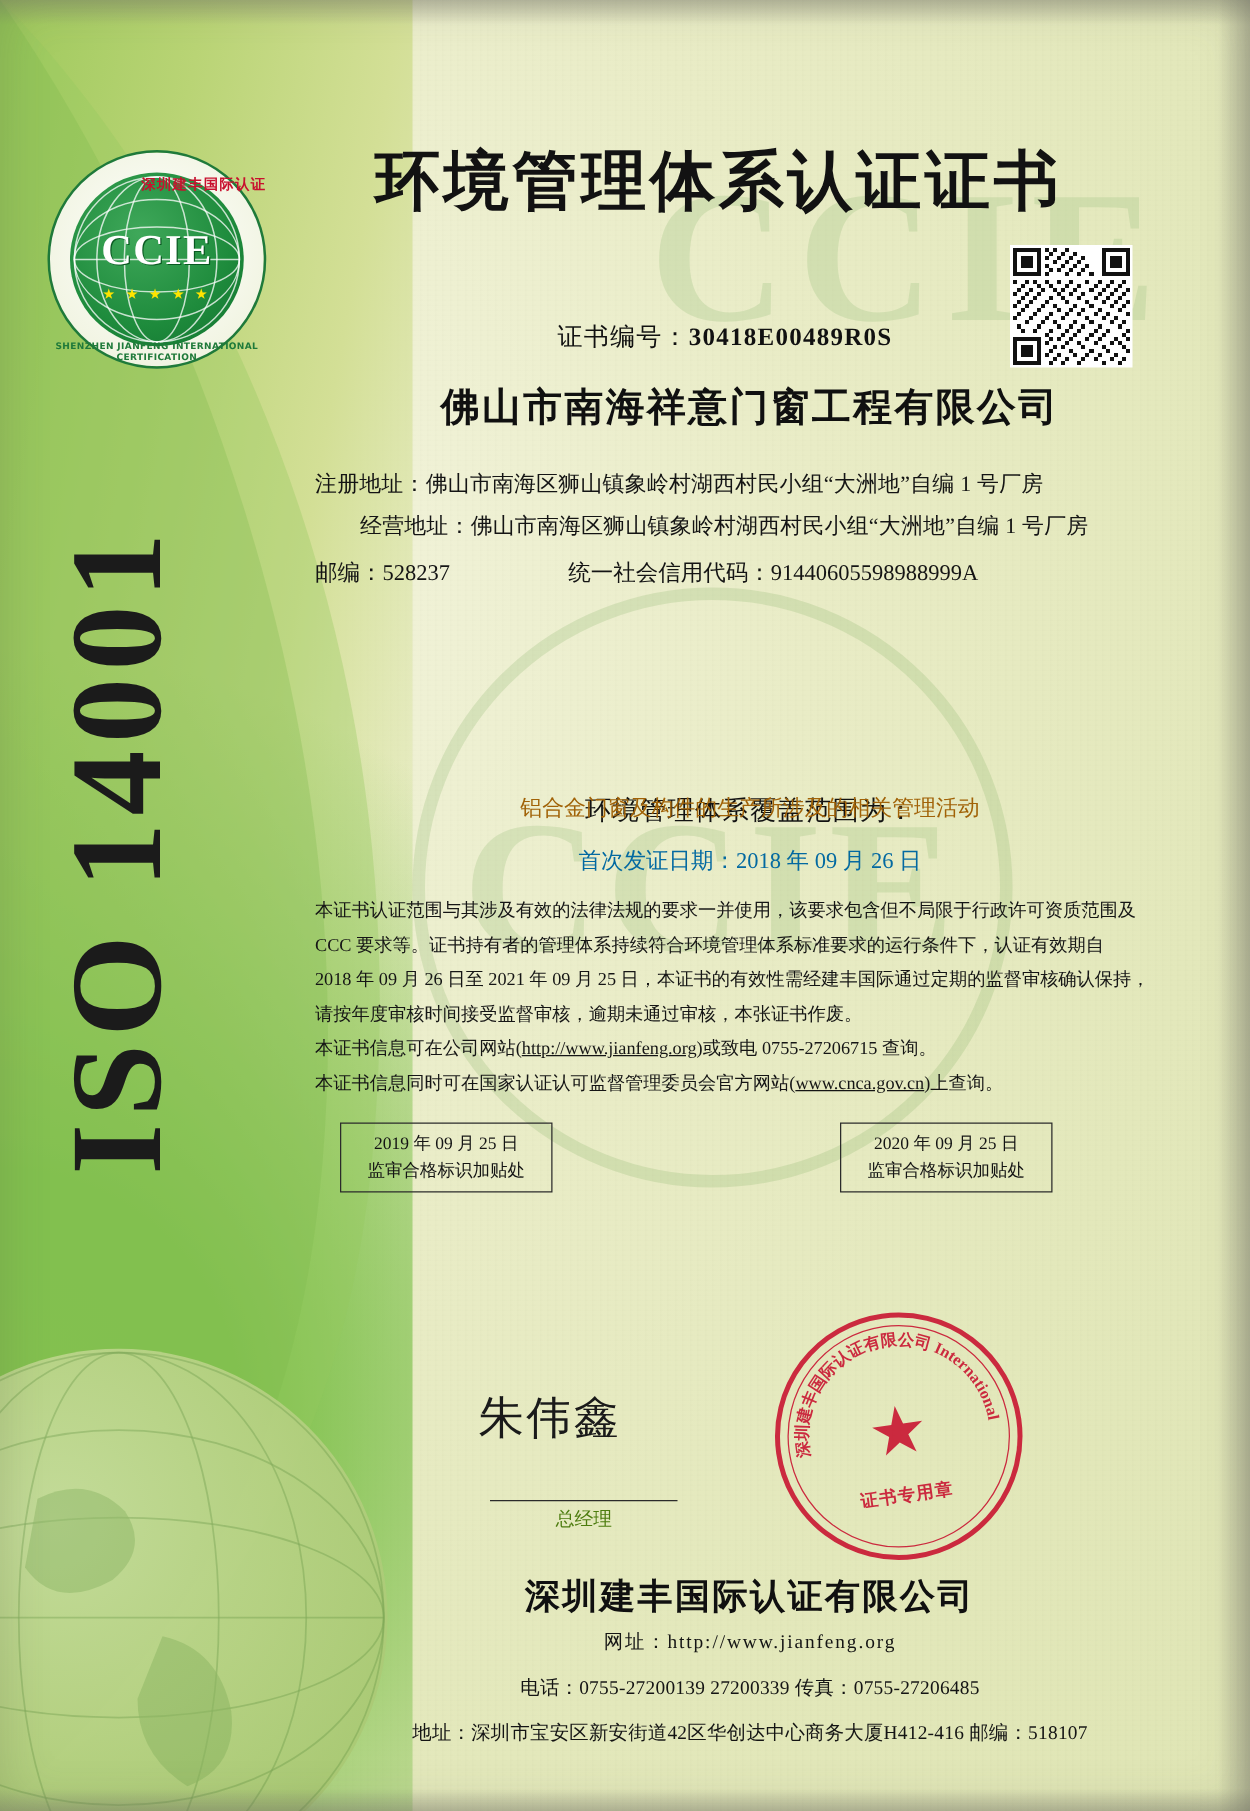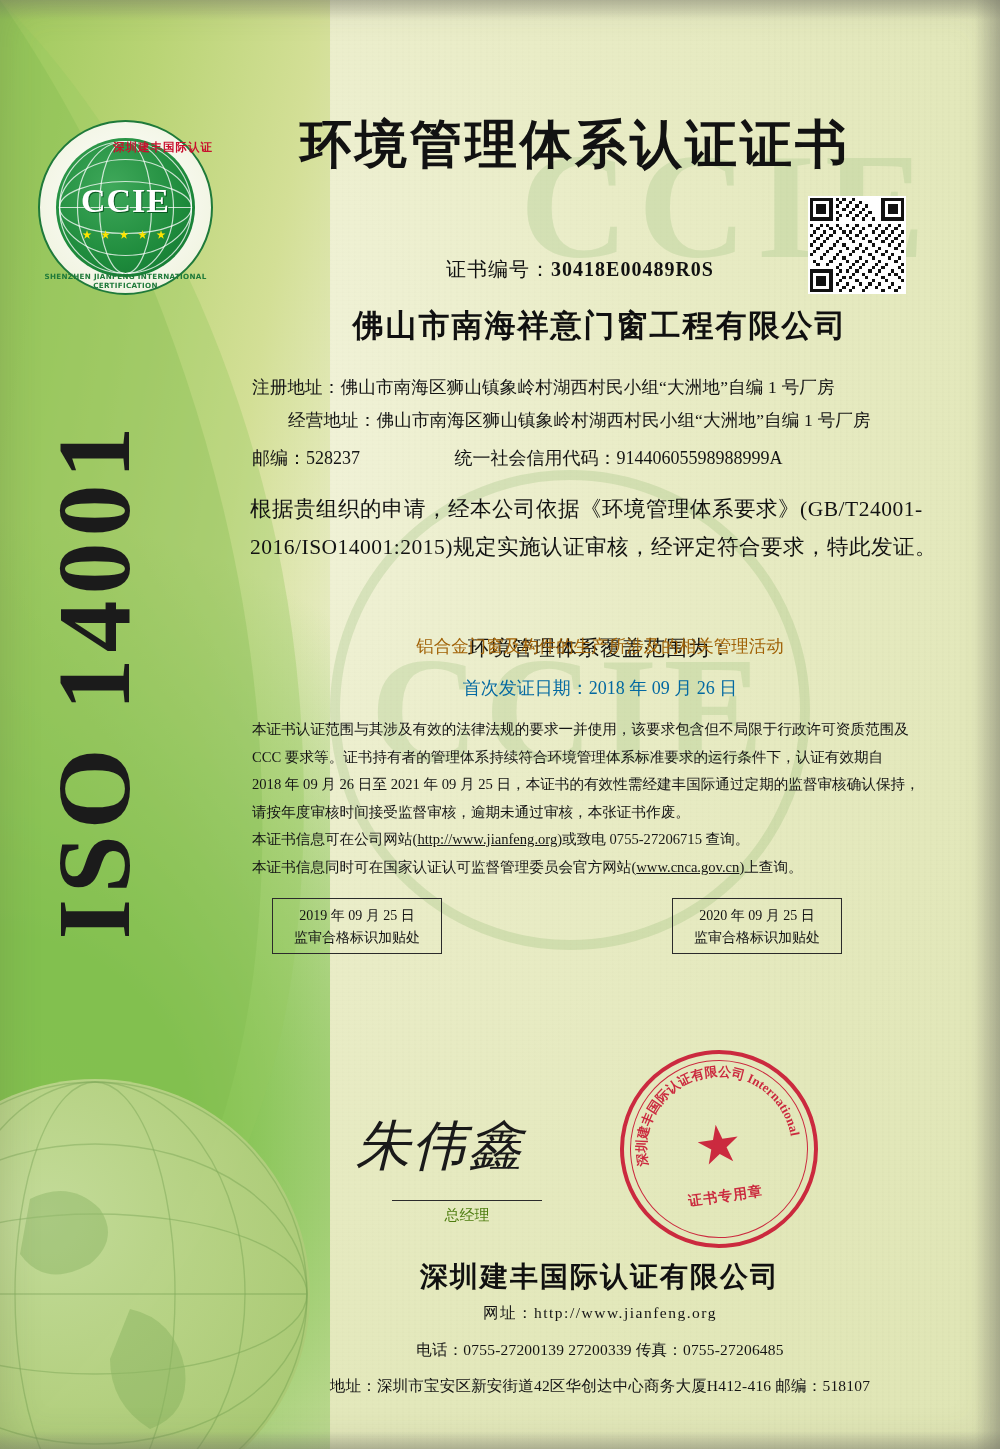--- a/index.html
+++ b/index.html
@@ -393,24 +393,23 @@
     inset: 0;
   }
 
   
   .signature {
     position: absolute;
     left: 330px;
     top: 1110px;
     width: 220px;
     text-align: center;
-    font-size: 54px;
+    font-size: 36px;
     color: #1a1a1a;
     font-family: "Liberation Serif", serif;
-    font-style: italic;
     letter-spacing: 2px;
   }
   .sig-rule {
     position: absolute;
     left: 392px;
     top: 1200px;
     width: 150px;
     border-bottom: 1.2px solid #2b2b2b;
   }
   .sig-label {
@@ -717,21 +716,20 @@
   </div>
   <div class="addr-line addr-2">
     <span>经营地址：</span><span>佛山市南海区狮山镇象岭村湖西村民小组“大洲地”自编 1 号厂房</span>
   </div>
 
   <div class="post-line">
     <span class="pc"><span>邮编：</span><span>528237</span></span>
     <span class="uscc"><span>统一社会信用代码：</span><span>91440605598988999A</span></span>
   </div>
 
-  <div class="para">根据贵组织的申请，经本公司依据《环境管理体系要求》(GB/T24001-2016/ISO14001:2015)规定实施认证审核，经评定符合要求，特此发证。</div>
 
   <div class="scope-title">环境管理体系覆盖范围为：</div>
   <div class="scope-body">铝合金门窗及构件的生产所涉及的相关管理活动</div>
 
   <div class="first-issue">
     <span>首次发证日期：</span><span>2018 年 09 月 26 日</span>
   </div>
 
   <div class="fine">
     <p>本证书认证范围与其涉及有效的法律法规的要求一并使用，该要求包含但不局限于行政许可资质范围及</p>

